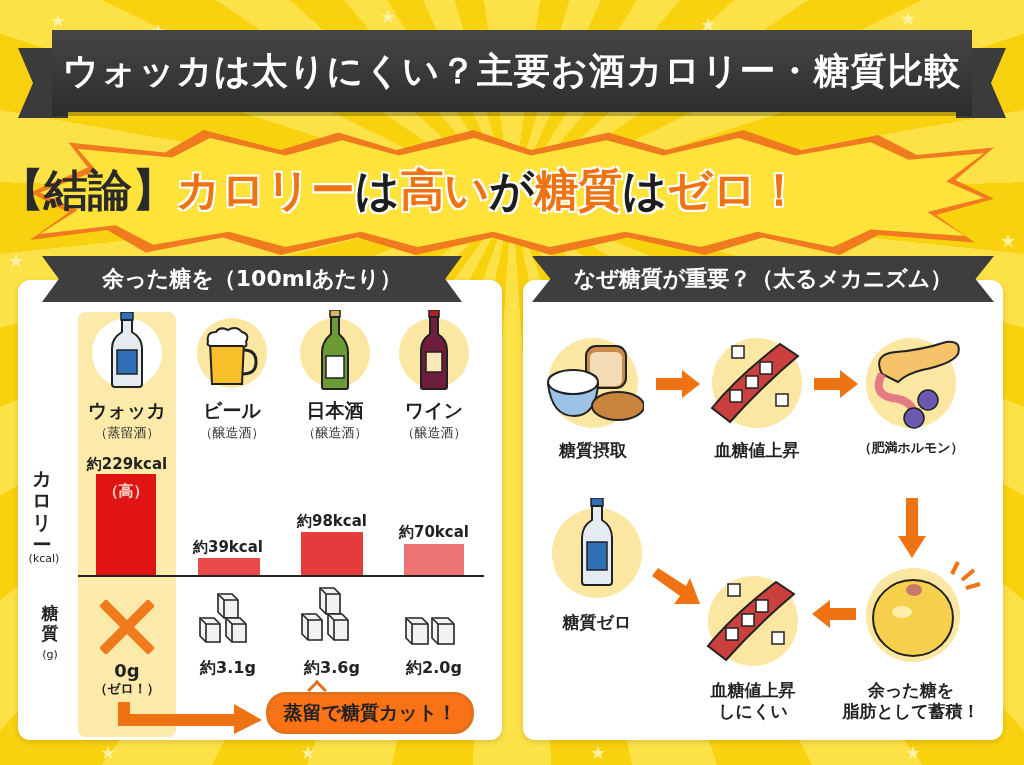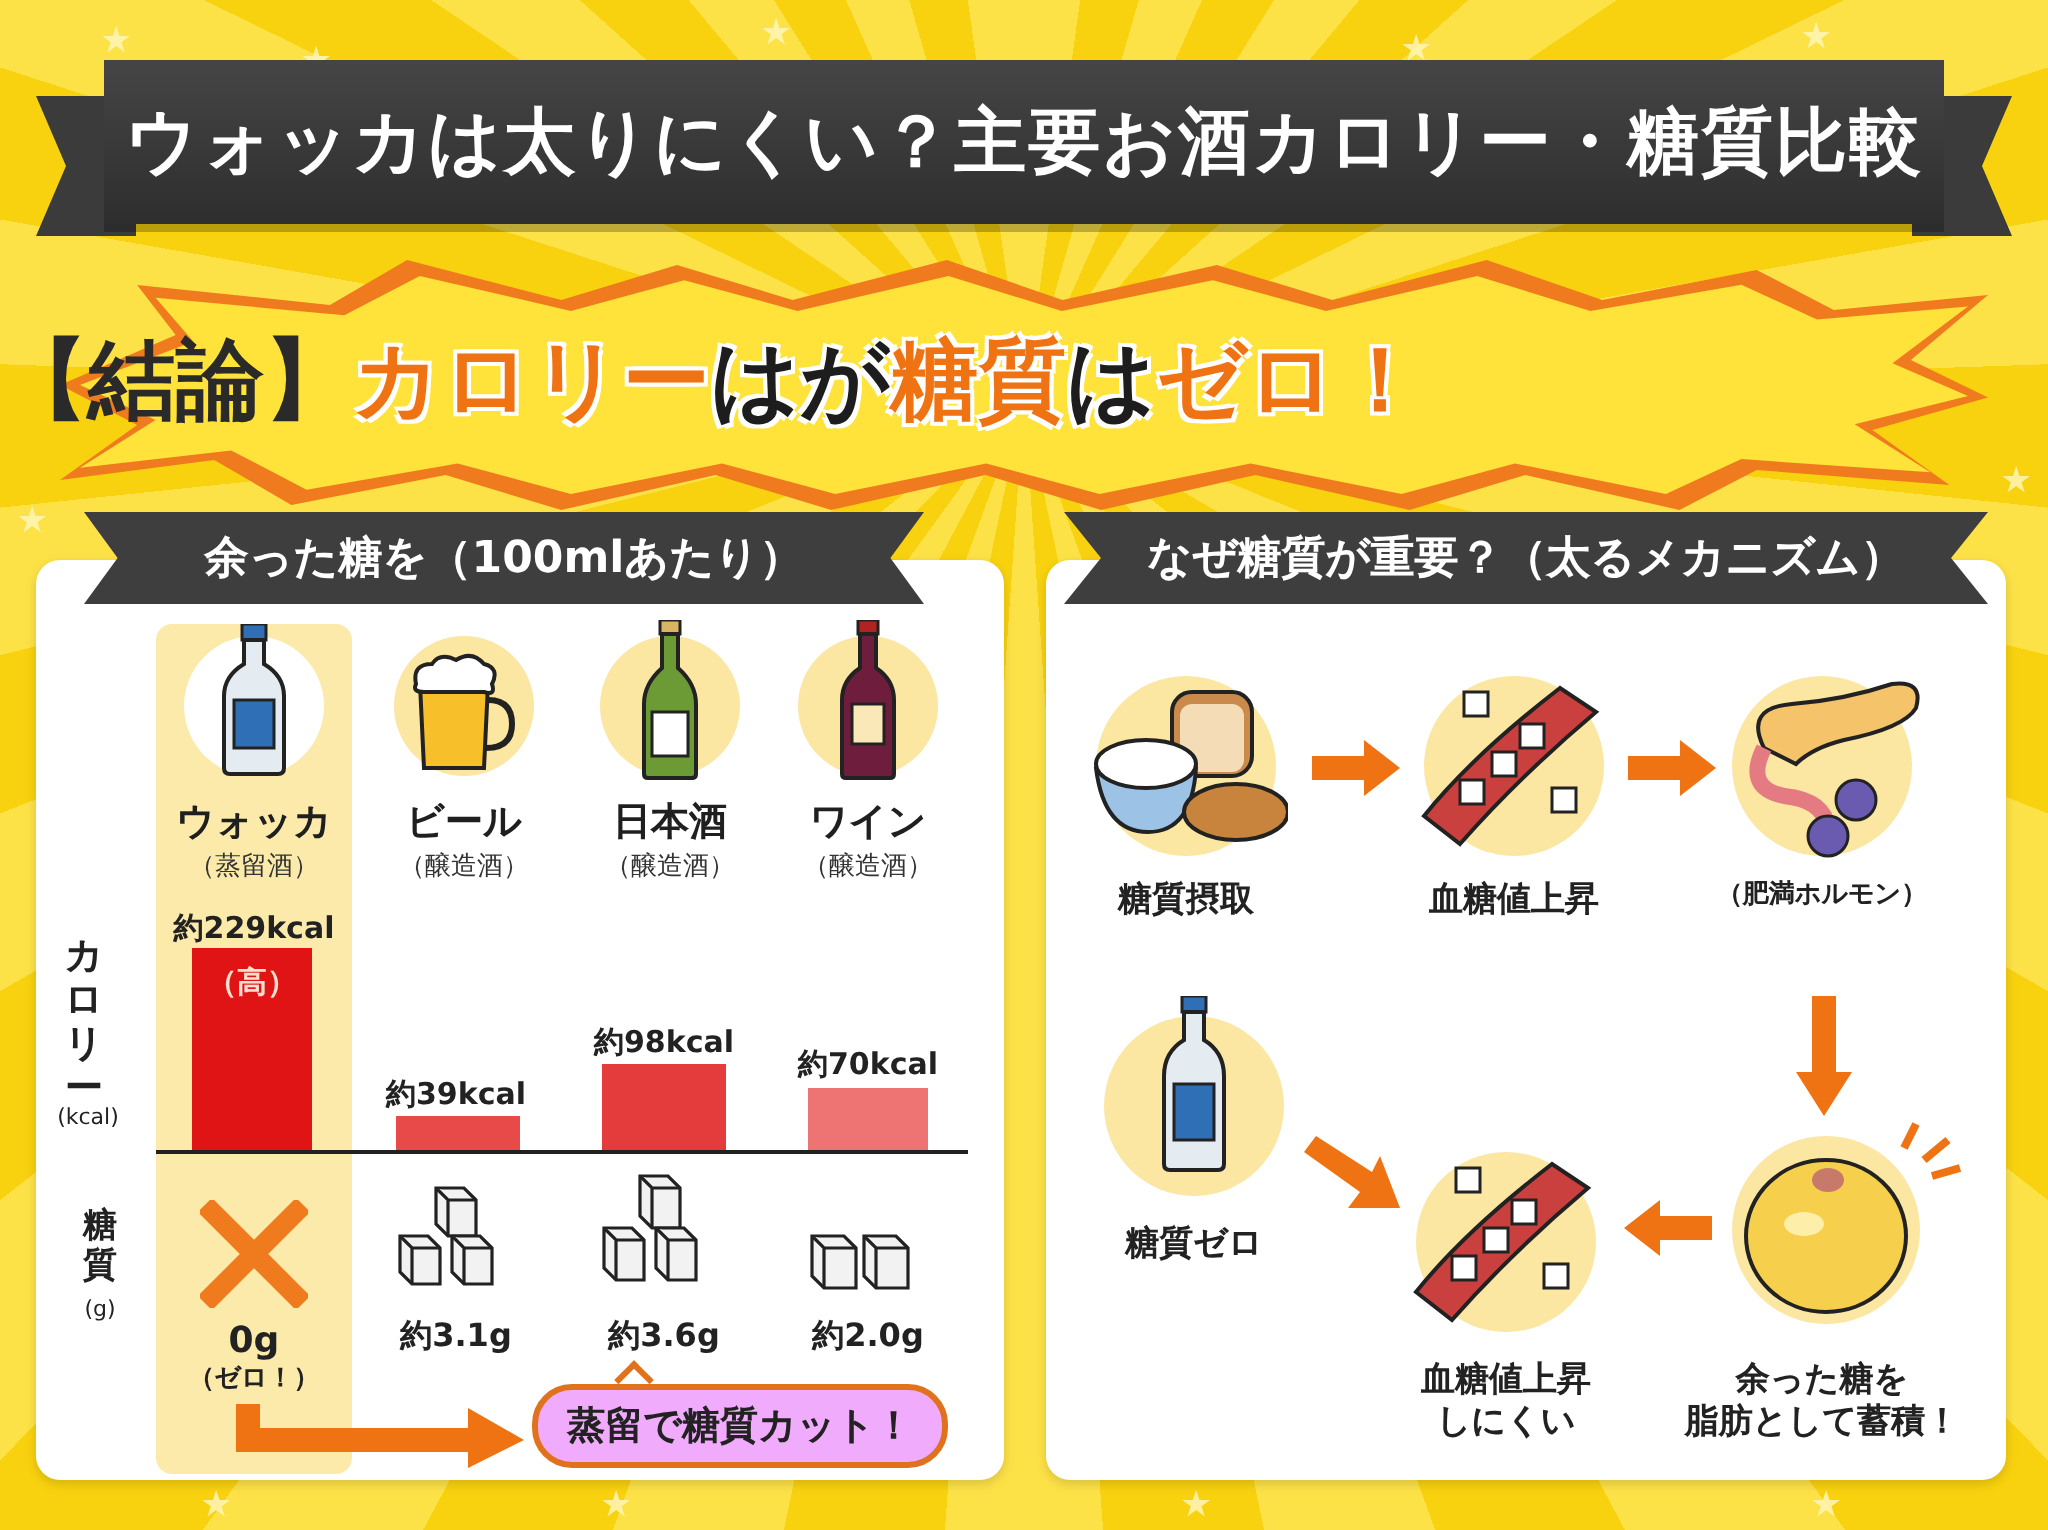--- a/index.html
+++ b/index.html
@@ -81,21 +81,21 @@
   .bottle { position: absolute; left: 50%; transform: translateX(-50%); }
 
   .axis-label { position: absolute; font-weight: bold; color: #222; text-align: center; }
   .baseline { position: absolute; left: 78px; top: 575px; width: 406px; height: 2px; background: #222; }
   .bar { position: absolute; }
   .bar-val { position: absolute; font-size: 15px; font-weight: bold; color: #222; text-align: center; width: 100px; }
   .sugar-val { position: absolute; font-size: 16px; font-weight: bold; color: #222; text-align: center; width: 100px; }
 
   .callout {
     position: absolute; left: 266px; top: 692px; width: 208px; height: 42px;
-    border: 3px solid #e0721e; border-radius: 20px; background: #f0abfc;
+    border: 3px solid #e0721e; border-radius: 20px; background: #f97316;
     display: flex; align-items: center; justify-content: center;
     font-size: 19px; font-weight: bold; color: #222;
   }
   .callout-tip {
     position: absolute; left: 310px; top: 683px; width: 14px; height: 14px; background: #fff;
     border-left: 3px solid #e0721e; border-top: 3px solid #e0721e; transform: rotate(45deg);
   }
 
   .flow-circle { position: absolute; width: 90px; height: 90px; border-radius: 50%; background: #fbe6a2; }
   .flow-label { position: absolute; width: 150px; text-align: center; font-size: 17px; font-weight: bold; color: #222; line-height: 1.25; }
@@ -123,20 +123,21 @@
 <div class="title-banner">
   <span>ウォッカは太りにくい？主要お酒カロリー・糖質比較</span>
 </div>
 
 <div class="burst"></div>
 <div class="burst-inner"></div>
 <div class="conclusion">
   <span class="dark">【結論】</span>
   <span class="orange">カロリー</span>
   <span class="blk">は</span>
+  <span class="orange">高い</span>
   <span class="blk">が</span>
   <span class="orange">糖質</span>
   <span class="blk">は</span>
   <span class="orange">ゼロ！</span>
 </div>
 
 <div class="panel left"></div>
 <div class="panel-head left">余った糖を（100mlあたり）</div>
 <div class="highlight-col"></div>
 

